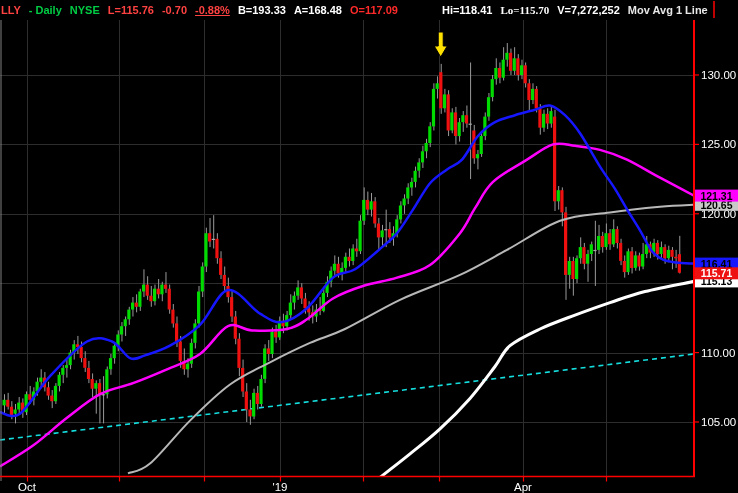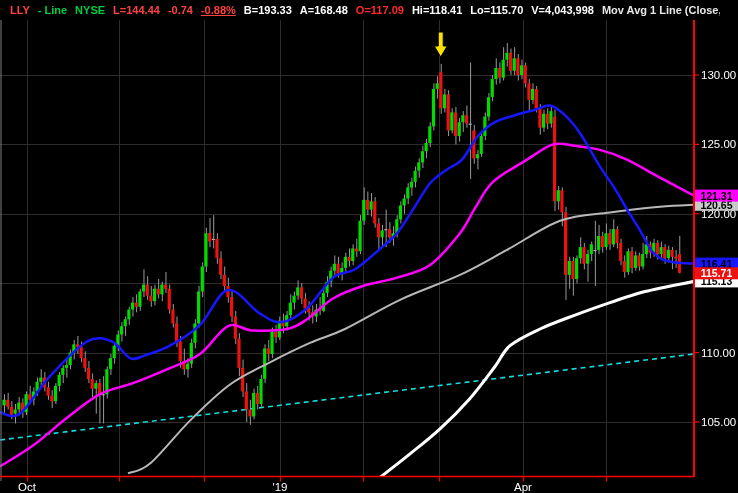--- a/index.html
+++ b/index.html
@@ -1,20 +1,20 @@
 <!DOCTYPE html>
 <html><head>
 <meta charset="utf-8">
 <style>
   html,body{margin:0;padding:0;background:#000;}
   #app{position:relative;width:738px;height:493px;background:#000;overflow:hidden;
        font-family:"Liberation Sans",sans-serif;}
   #chart{position:absolute;left:0;top:0;}
   #header{position:absolute;left:0;top:0;width:710px;height:19px;display:flex;
-          align-items:center;gap:8px;padding-left:10px;font-size:11px;font-weight:bold;
+          align-items:center;gap:8px;padding-left:1px;font-size:11px;font-weight:bold;
           white-space:nowrap;overflow:hidden;background:#000;}
   #header span{flex:0 0 auto;}
   text{font-family:"Liberation Sans",sans-serif;}
 </style>
 </head>
 <body>
 
 <div id="app">
   <svg id="chart" width="738" height="493" viewBox="0 0 738 493">
       <rect x="0" y="0" width="738" height="493" fill="#000000"></rect>
@@ -466,26 +466,26 @@
           <text x="716.5" y="267.6" fill="#000000" font-size="10.5" font-weight="bold" text-anchor="middle">116.41</text>
         </g>
         <g>
           <rect x="695" y="267.3" width="43" height="12" fill="#ee1111"></rect>
           <text x="716.5" y="277.3" fill="#ffffff" font-size="10.5" font-weight="bold" text-anchor="middle">115.71</text>
         </g>
       </g>
     </svg>
   <div id="header">
       <span style="color: rgb(255, 66, 66);">LLY</span>
-      <span style="color: rgb(0, 204, 68);">- Line</span>
+      <span style="color: rgb(0, 204, 68);">- Daily</span>
       <span style="color: rgb(0, 204, 68);">NYSE</span>
-      <span style="color: rgb(255, 66, 66);">L=144.44</span>
-      <span style="color: rgb(255, 66, 66);">-0.74</span>
+      <span style="color: rgb(255, 66, 66);">L=115.76</span>
+      <span style="color: rgb(255, 66, 66);">-0.70</span>
       <span style="color: rgb(255, 66, 66); text-decoration: underline;">-0.88%</span>
       <span style="color: rgb(255, 255, 255);">B=193.33</span>
       <span style="color: rgb(255, 255, 255);">A=168.48</span>
       <span style="color: rgb(255, 42, 42); text-align: right;">O=117.09</span>
-      <span style="color: rgb(255, 255, 255);">Hi=118.41</span>
-      <span style="color: rgb(255, 255, 255);">Lo=115.70</span>
-      <span style="color: rgb(255, 255, 255);">V=4,043,998</span>
+      <span style="color: rgb(255, 255, 255); margin-left: 36px;">Hi=118.41</span>
+      <span style="color: rgb(255, 255, 255); font-family: Liberation Serif, serif;">Lo=115.70</span>
+      <span style="color: rgb(255, 255, 255);">V=7,272,252</span>
       <span style="color: rgb(232, 232, 232);">Mov Avg 1 Line (Close,200</span>
     </div>
 </div>
 
 </body></html>

